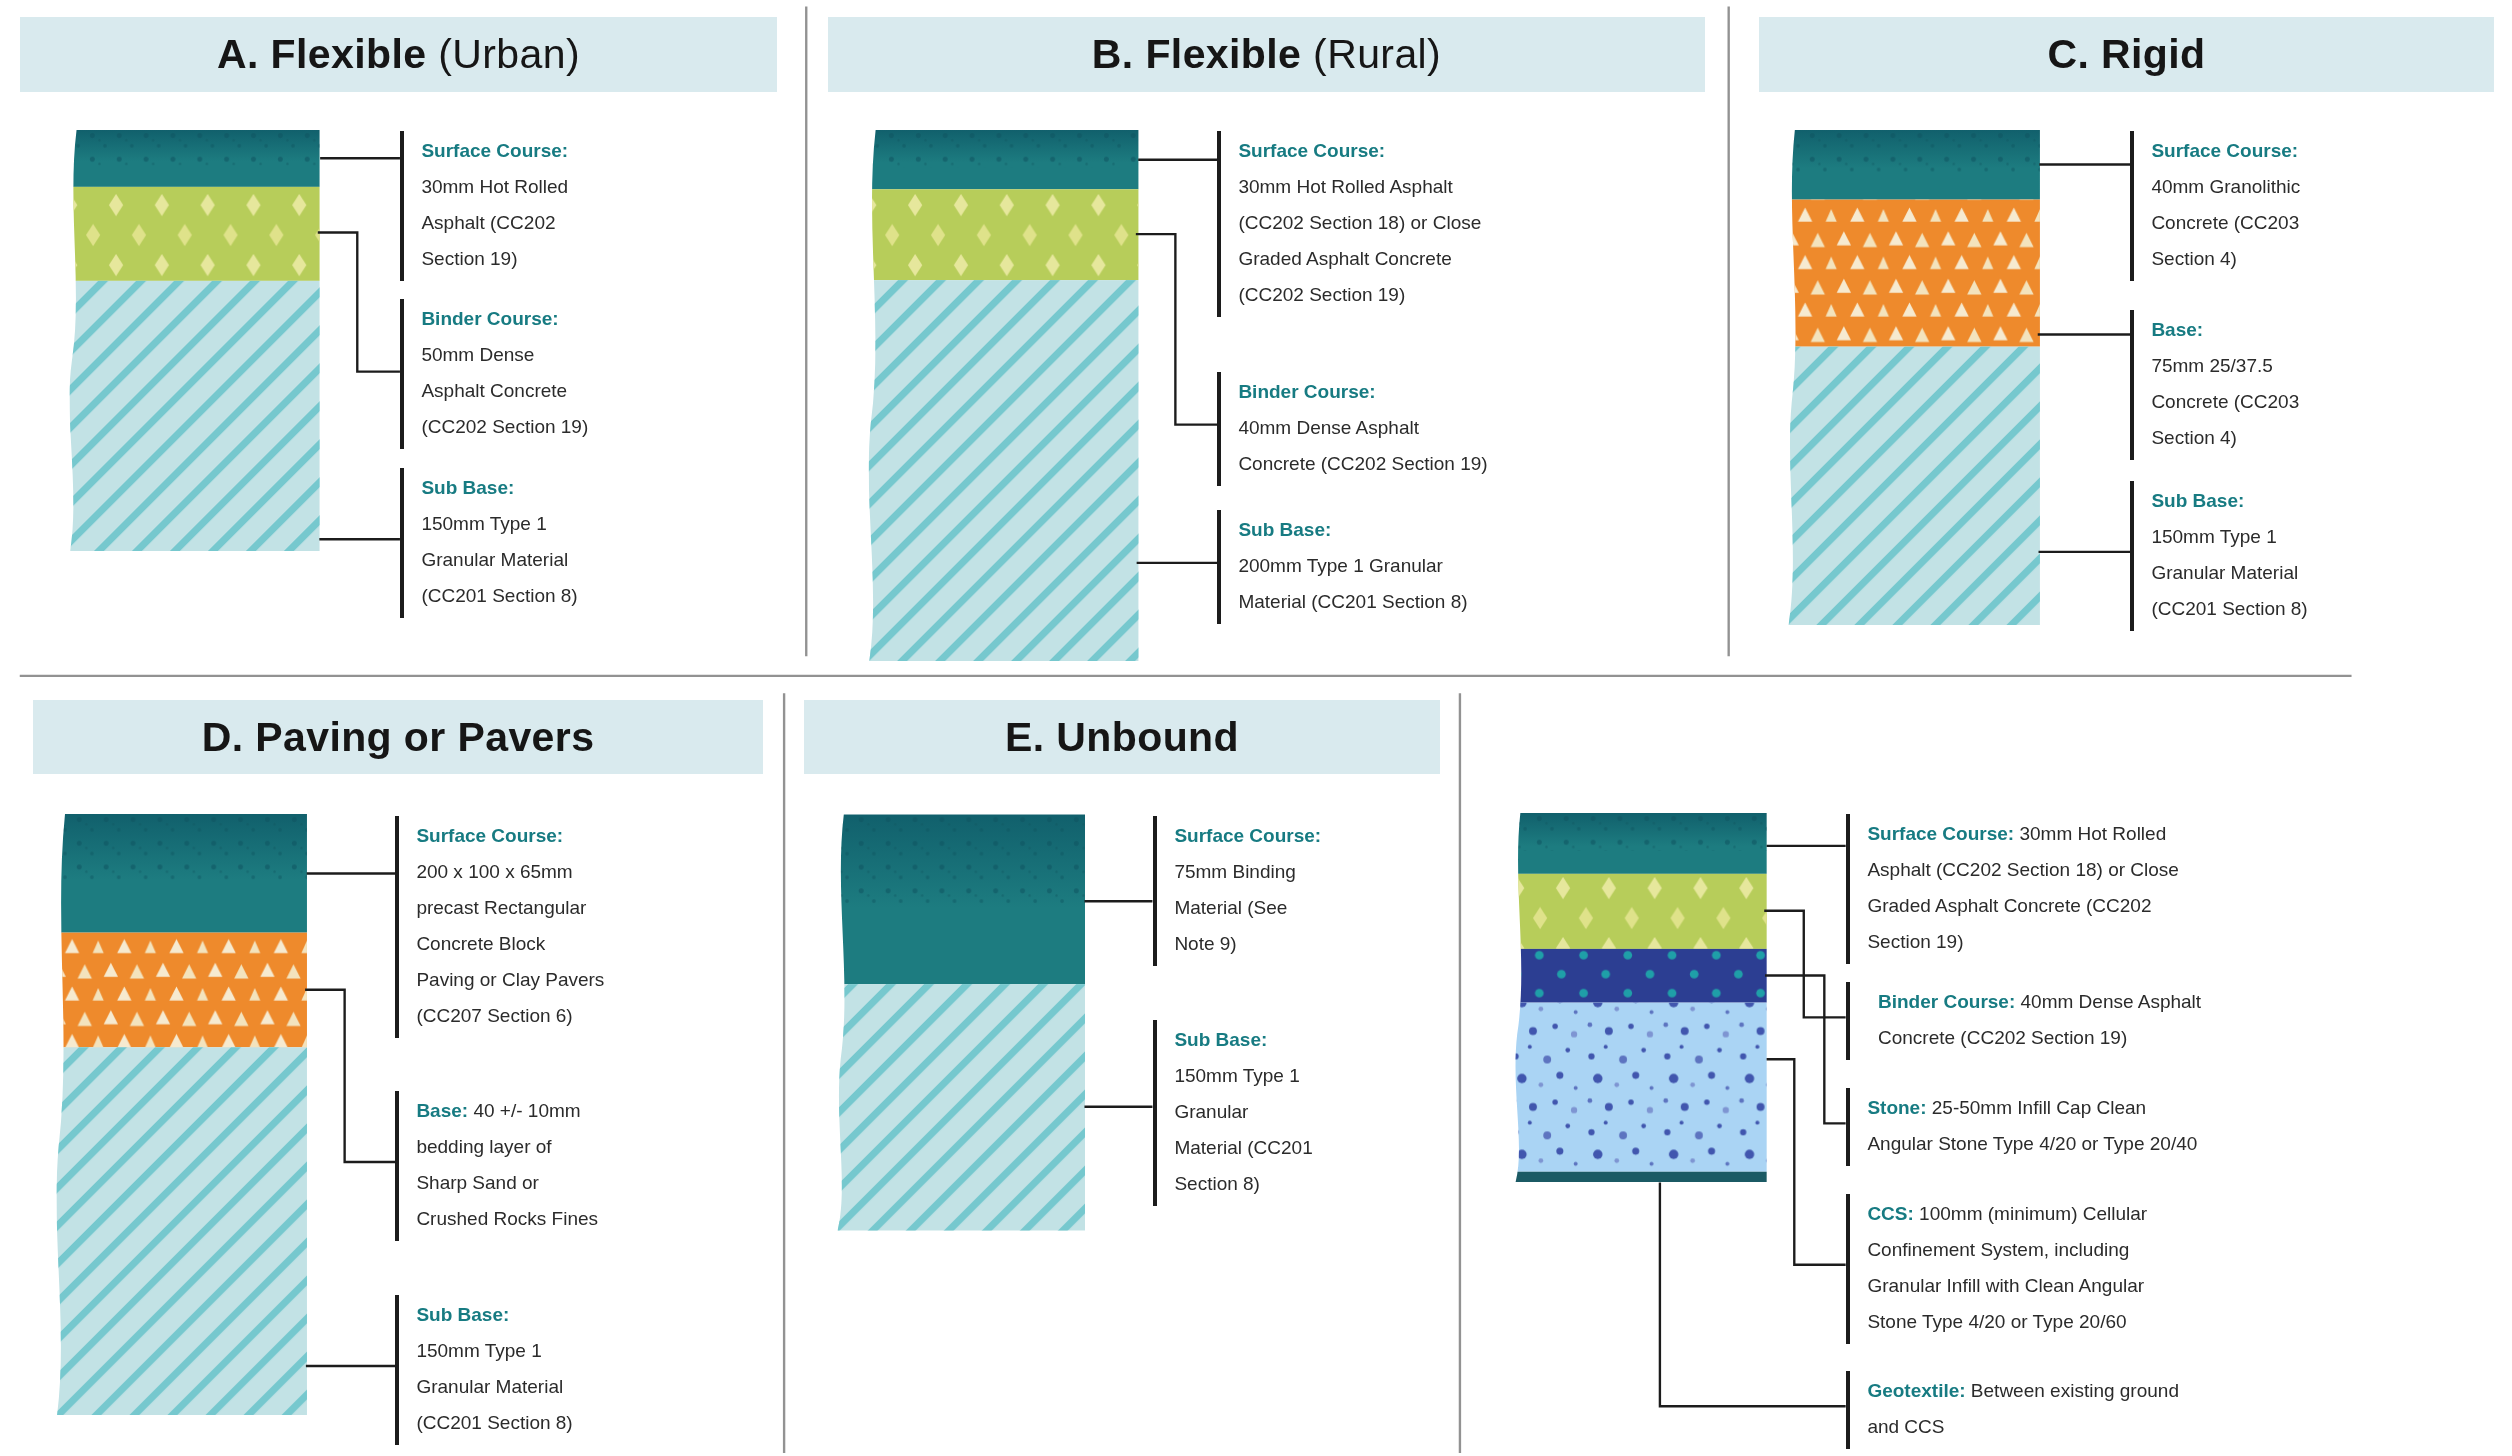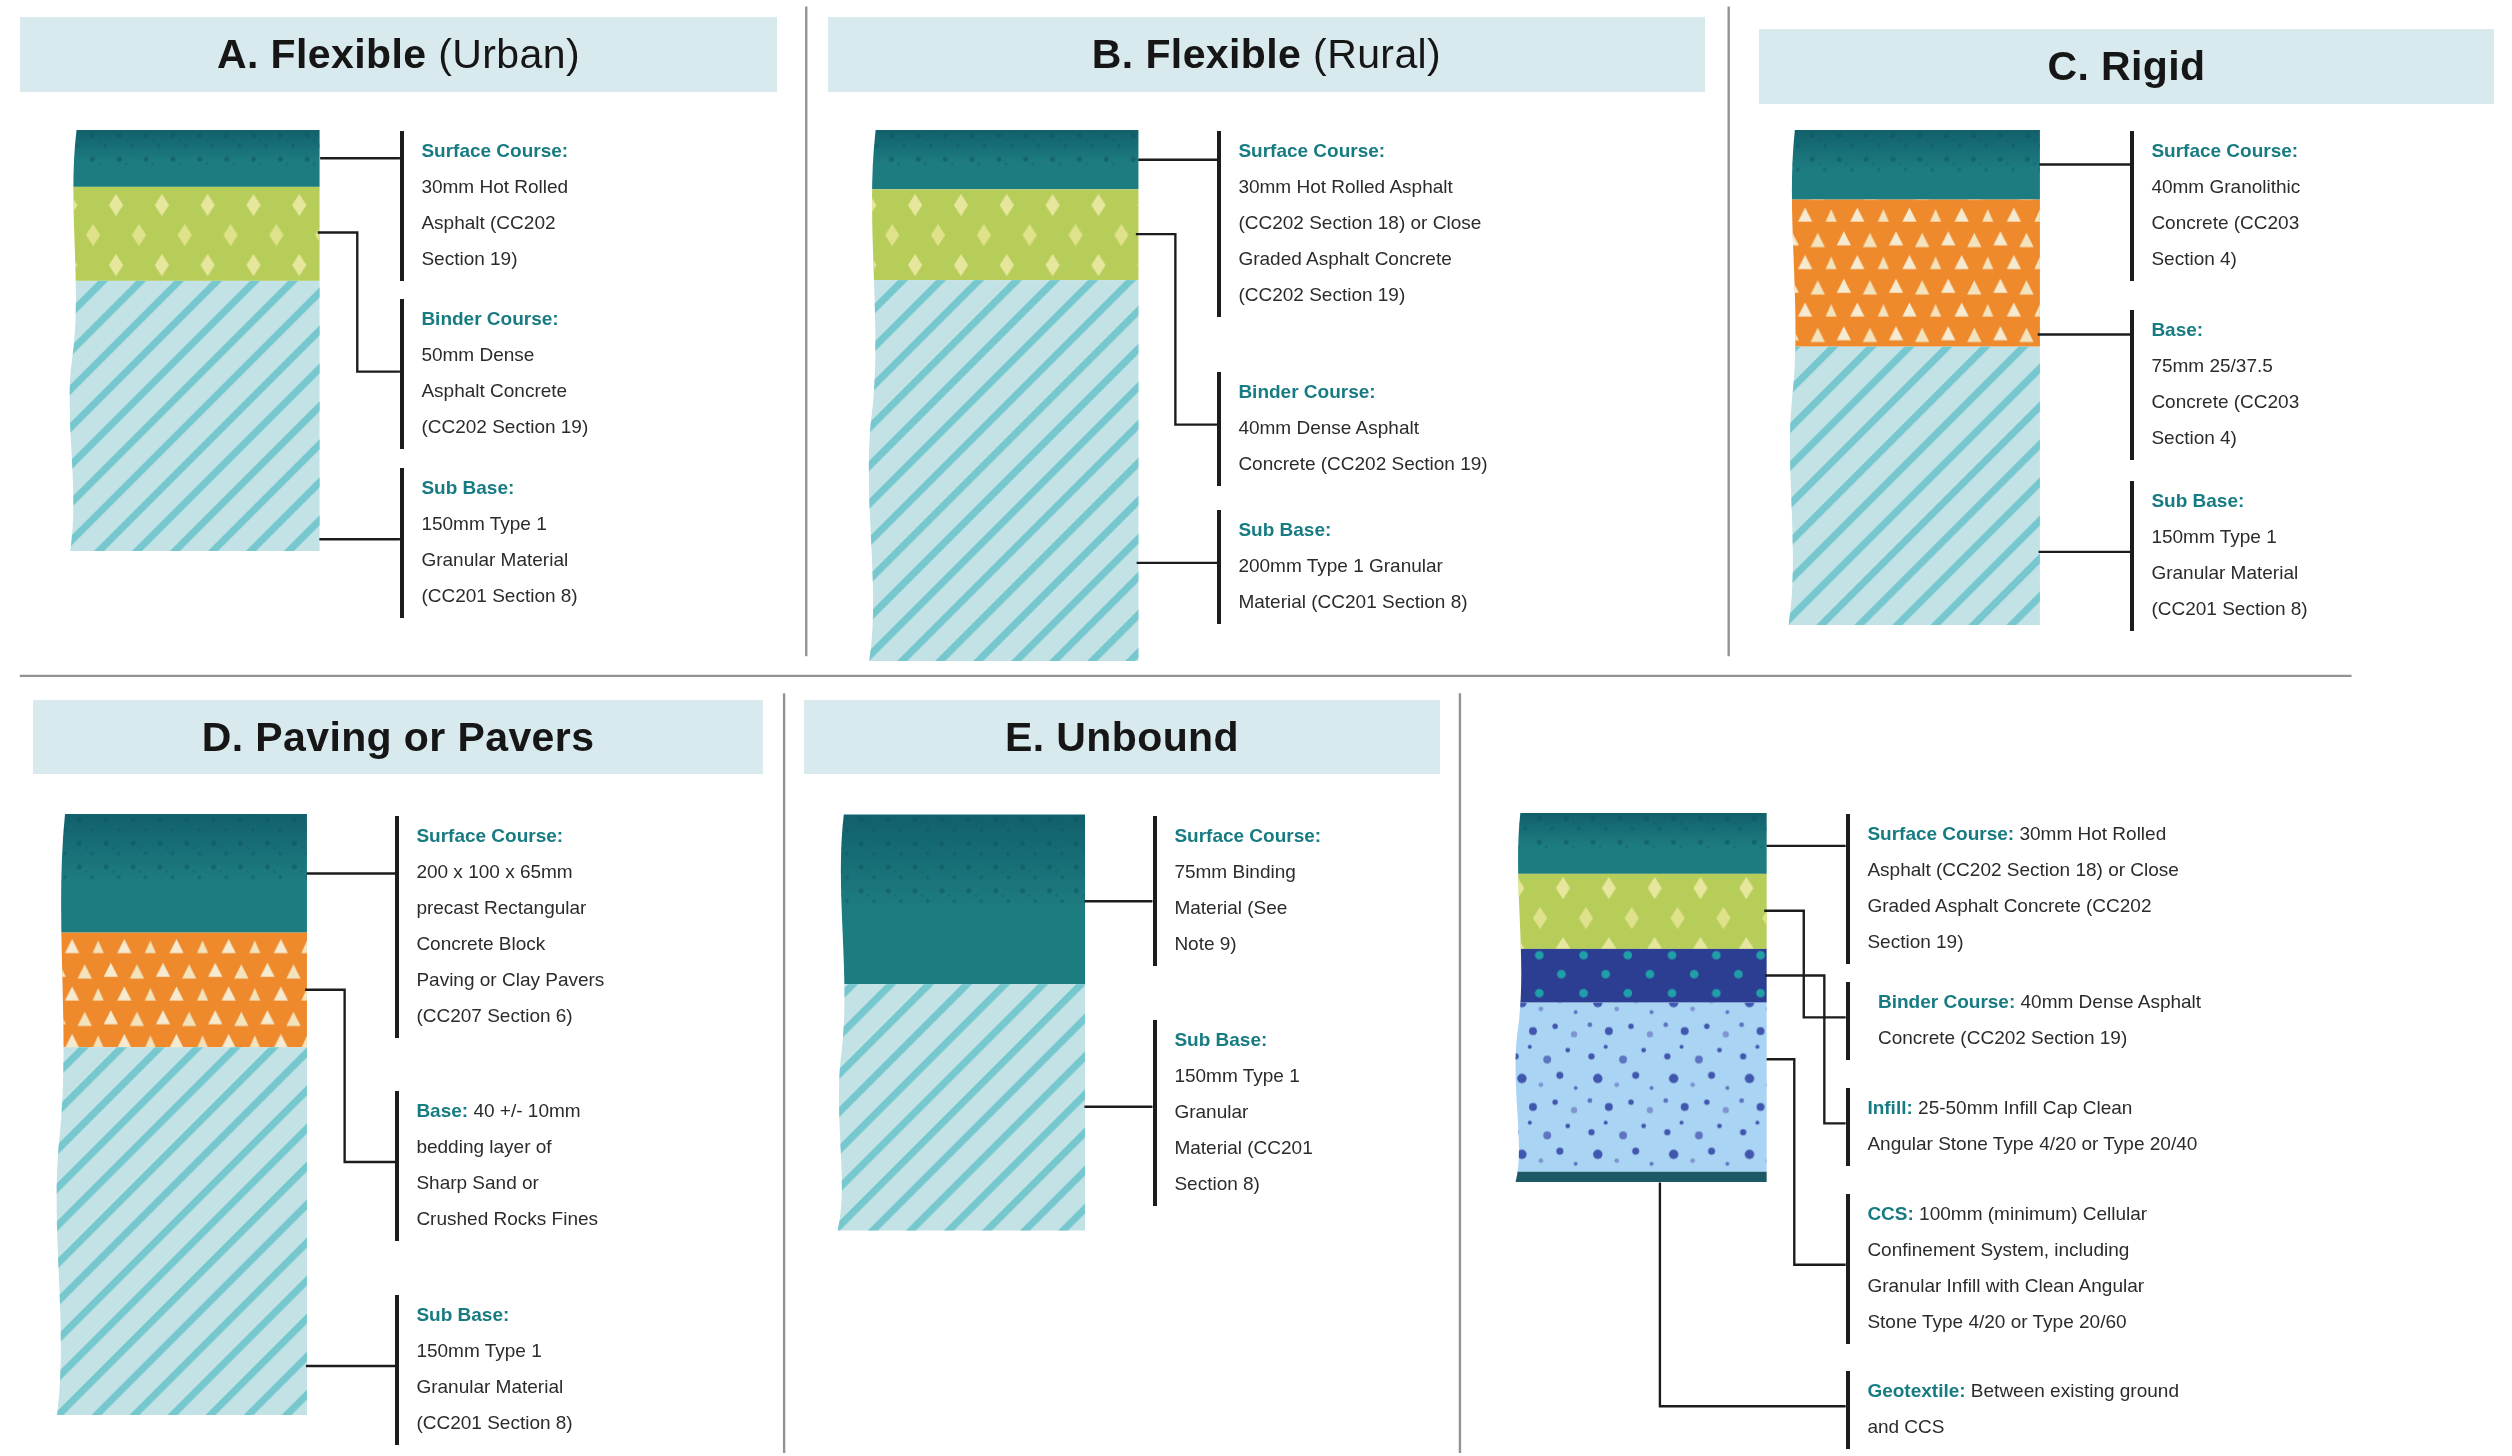--- a/index.html
+++ b/index.html
@@ -149,21 +149,21 @@
   </div>
   <div class="callout" style="left:1217px;top:372px;width:428px;">
     <span class="h block">Binder Course:</span><span class="t">40mm Dense Asphalt
 Concrete (CC202 Section 19)</span>
   </div>
   <div class="callout" style="left:1217px;top:510px;width:428px;">
     <span class="h block">Sub Base:</span><span class="t">200mm Type 1 Granular
 Material (CC201 Section 8)</span>
   </div>
 
-  <div class="panel-header" style="left:1759px;top:16.6px;width:735px;height:75px;margin-top:12px;">
+  <div class="panel-header" style="left:1759px;top:16.6px;width:735px;height:75px;">
     <div class="panel-title"><span class="b">C. Rigid</span><span class="l"></span></div>
   </div>
 
   <svg class="diagram" style="left:1779px;top:130px;" width="261" height="495" viewBox="0 0 330 626">
     <defs>
         <clipPath id="clip-c">
           <path d="M20,0 C8,110 30,230 16,345 C8,430 26,540 12,626 L330,626 L330,0 Z"></path>
         </clipPath>
       </defs>
     <g clip-path="url(#clip-c)">
@@ -285,21 +285,21 @@
     <span class="h">Surface Course:</span><span class="t"> 30mm Hot Rolled
 Asphalt (CC202 Section 18) or Close
 Graded Asphalt Concrete (CC202
 Section 19)</span>
   </div>
   <div class="callout" style="left:1846px;top:982px;width:543px;padding-left:28px;">
     <span class="h">Binder Course:</span><span class="t"> 40mm Dense Asphalt
 Concrete (CC202 Section 19)</span>
   </div>
   <div class="callout" style="left:1846px;top:1088px;width:543px;">
-    <span class="h">Infill:</span><span class="t"> 25-50mm Infill Cap Clean
+    <span class="h">Stone:</span><span class="t"> 25-50mm Infill Cap Clean
 Angular Stone Type 4/20 or Type 20/40</span>
   </div>
   <div class="callout" style="left:1846px;top:1194px;width:543px;">
     <span class="h">CCS:</span><span class="t"> 100mm (minimum) Cellular
 Confinement System, including
 Granular Infill with Clean Angular
 Stone Type 4/20 or Type 20/60</span>
   </div>
   <div class="callout" style="left:1846px;top:1371px;width:543px;">
     <span class="h">Geotextile:</span><span class="t"> Between existing ground

